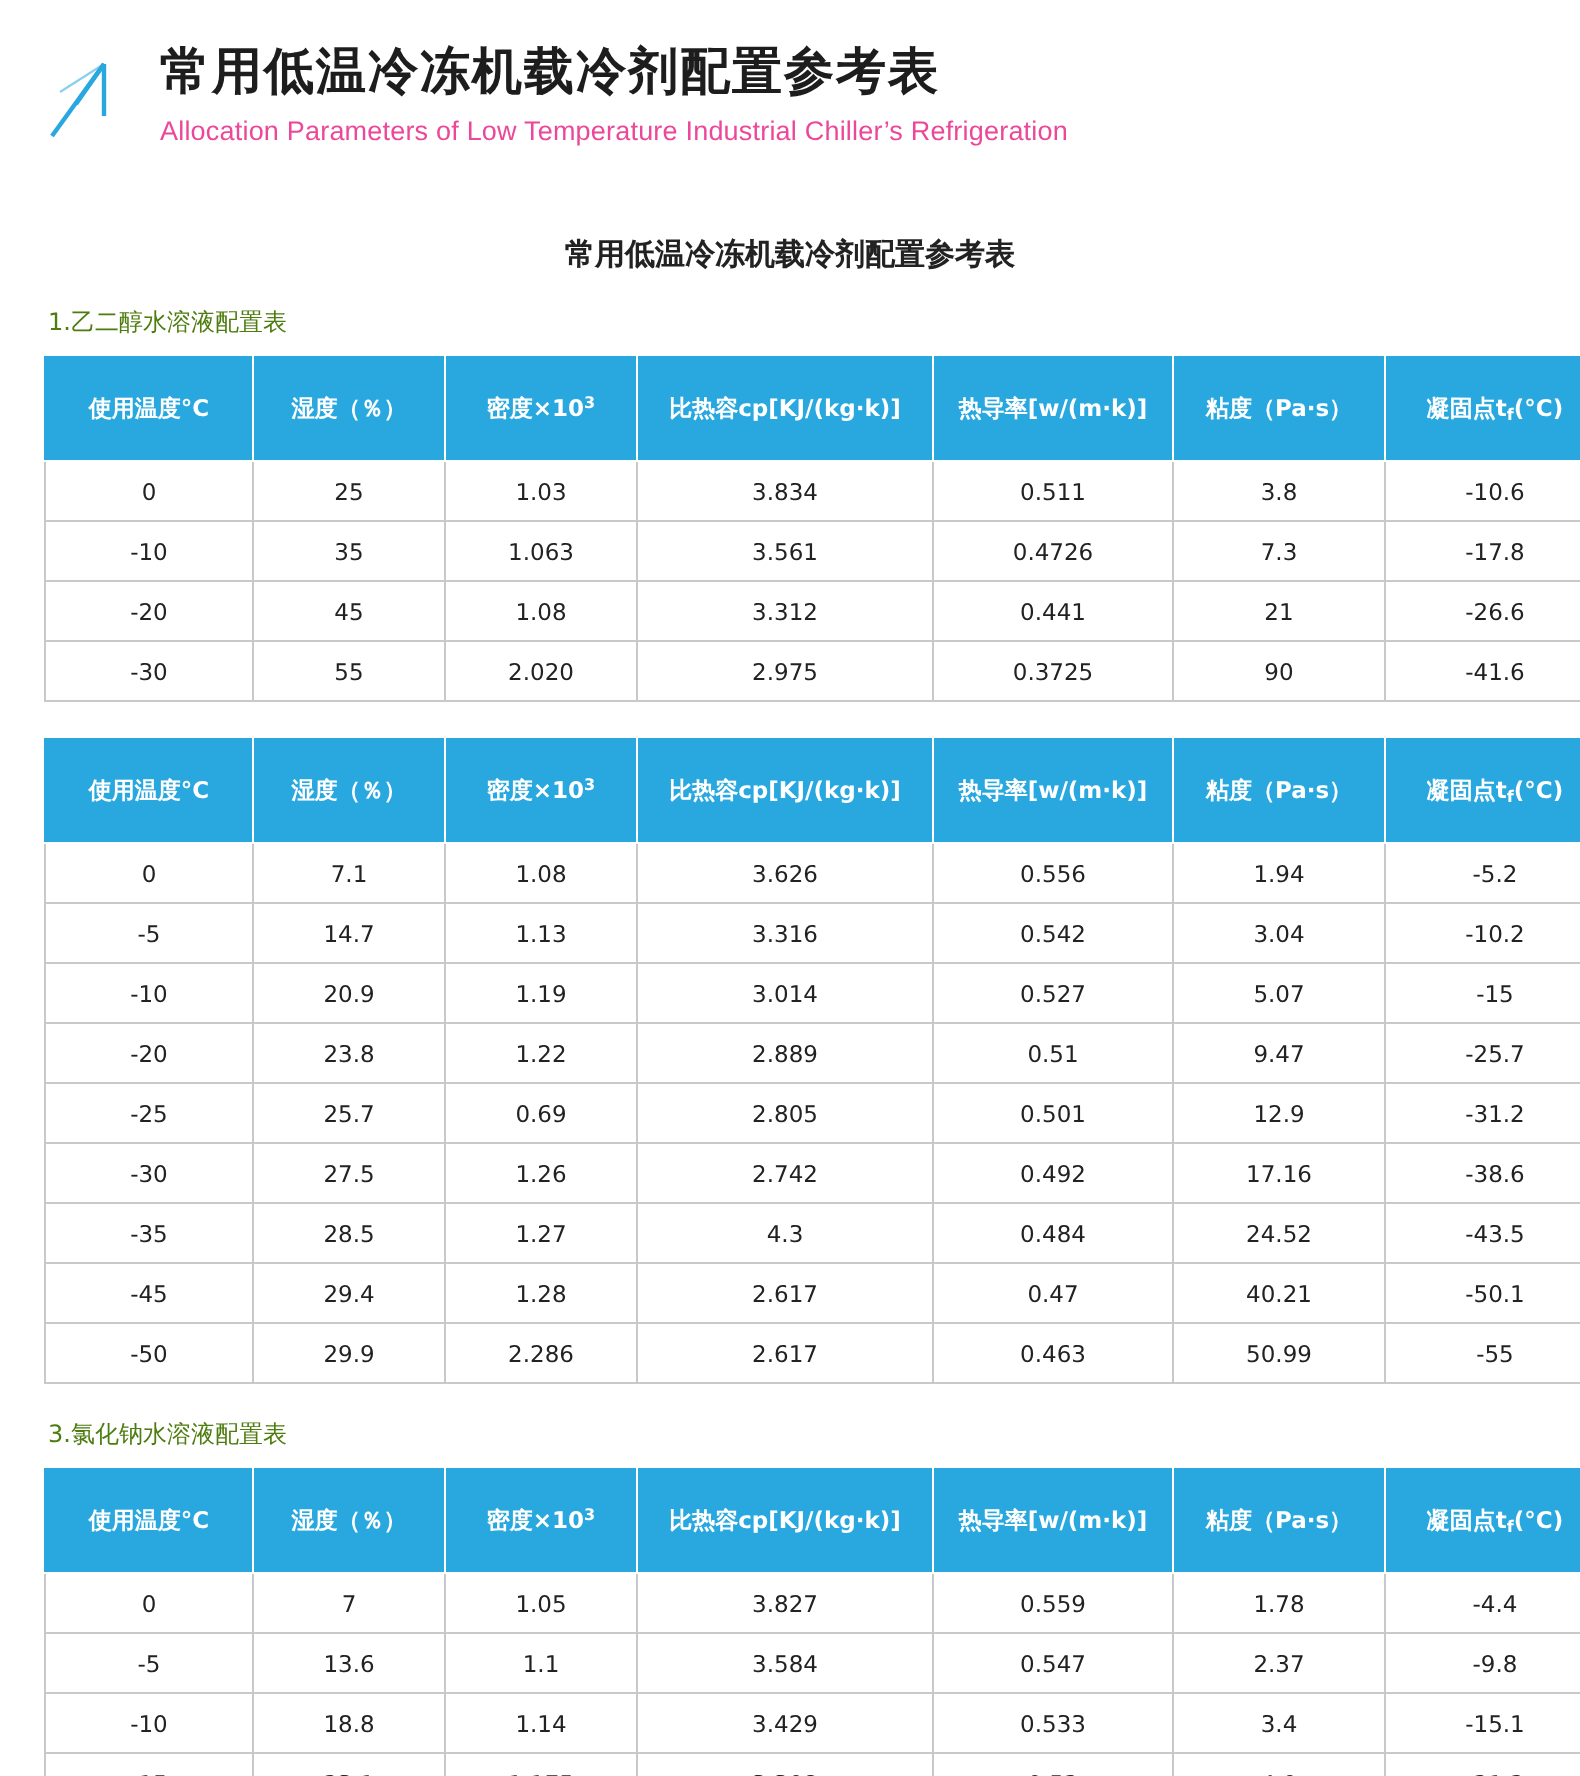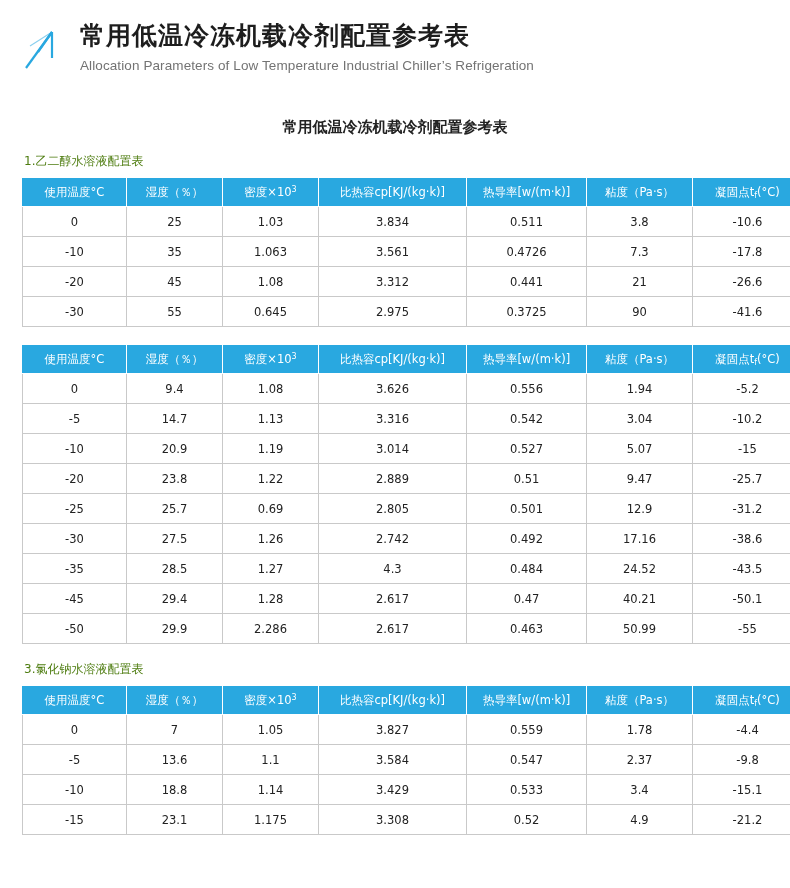--- a/index.html
+++ b/index.html
@@ -44,21 +44,21 @@
   .header-title-cn {
     font-size: 25px;
     font-weight: bold;
     color: #1d1d1d;
     letter-spacing: 1px;
     line-height: 1.15;
     font-family: "DejaVu Sans", "Liberation Sans", sans-serif;
   }
   .header-title-en {
     font-size: 13.5px;
-    color: #737373;
+    color: #ec4899;
     margin-top: 7px;
     letter-spacing: 0.1px;
     font-family: "Liberation Sans", sans-serif;
   }
 
   
   .content {
     padding: 0 22px;
   }
   .doc-title {
@@ -82,27 +82,27 @@
 
   table.data-table {
     border-collapse: collapse;
     width: 746px;
     table-layout: fixed;
     font-size: 11.5px;
   }
   table.data-table th {
     background: #29a8e0;
     color: #ffffff;
-    font-weight: normal;
+    font-weight: bold;
     height: 28px;
     border: 1px solid #ffffff;
     text-align: center;
     font-size: 11.5px;
     font-family: "DejaVu Sans", "Liberation Sans", sans-serif;
-    padding: 0 2px;
+    padding: 12px 2px;
   }
   table.data-table th:first-child { border-left: 1px solid #29a8e0; }
   table.data-table th:last-child { border-right: 1px solid #29a8e0; }
 
   table.data-table td {
     height: 27px;
     border: 1px solid #c9c9c9;
     text-align: center;
     color: #222;
     font-size: 11.5px;
@@ -189,21 +189,21 @@
             <td>45</td>
             <td>1.08</td>
             <td>3.312</td>
             <td>0.441</td>
             <td>21</td>
             <td>-26.6</td>
           </tr>
           <tr>
             <td>-30</td>
             <td>55</td>
-            <td>0.645</td>
+            <td>2.020</td>
             <td>2.975</td>
             <td>0.3725</td>
             <td>90</td>
             <td>-41.6</td>
           </tr>
         </tbody>
       </table>
     </div>
 
     <div class="section">
@@ -224,21 +224,21 @@
             <th><span>密度×10</span><sup>3</sup></th>
             <th><span>比热容cp[KJ/(kg·k)]</span></th>
             <th><span>热导率[w/(m·k)]</span></th>
             <th><span>粘度（Pa·s）</span></th>
             <th><span>凝固点t</span><sub>f</sub><span>(°C)</span></th>
           </tr>
         </thead>
         <tbody>
           <tr>
             <td>0</td>
-            <td>9.4</td>
+            <td>7.1</td>
             <td>1.08</td>
             <td>3.626</td>
             <td>0.556</td>
             <td>1.94</td>
             <td>-5.2</td>
           </tr>
           <tr>
             <td>-5</td>
             <td>14.7</td>
             <td>1.13</td>

